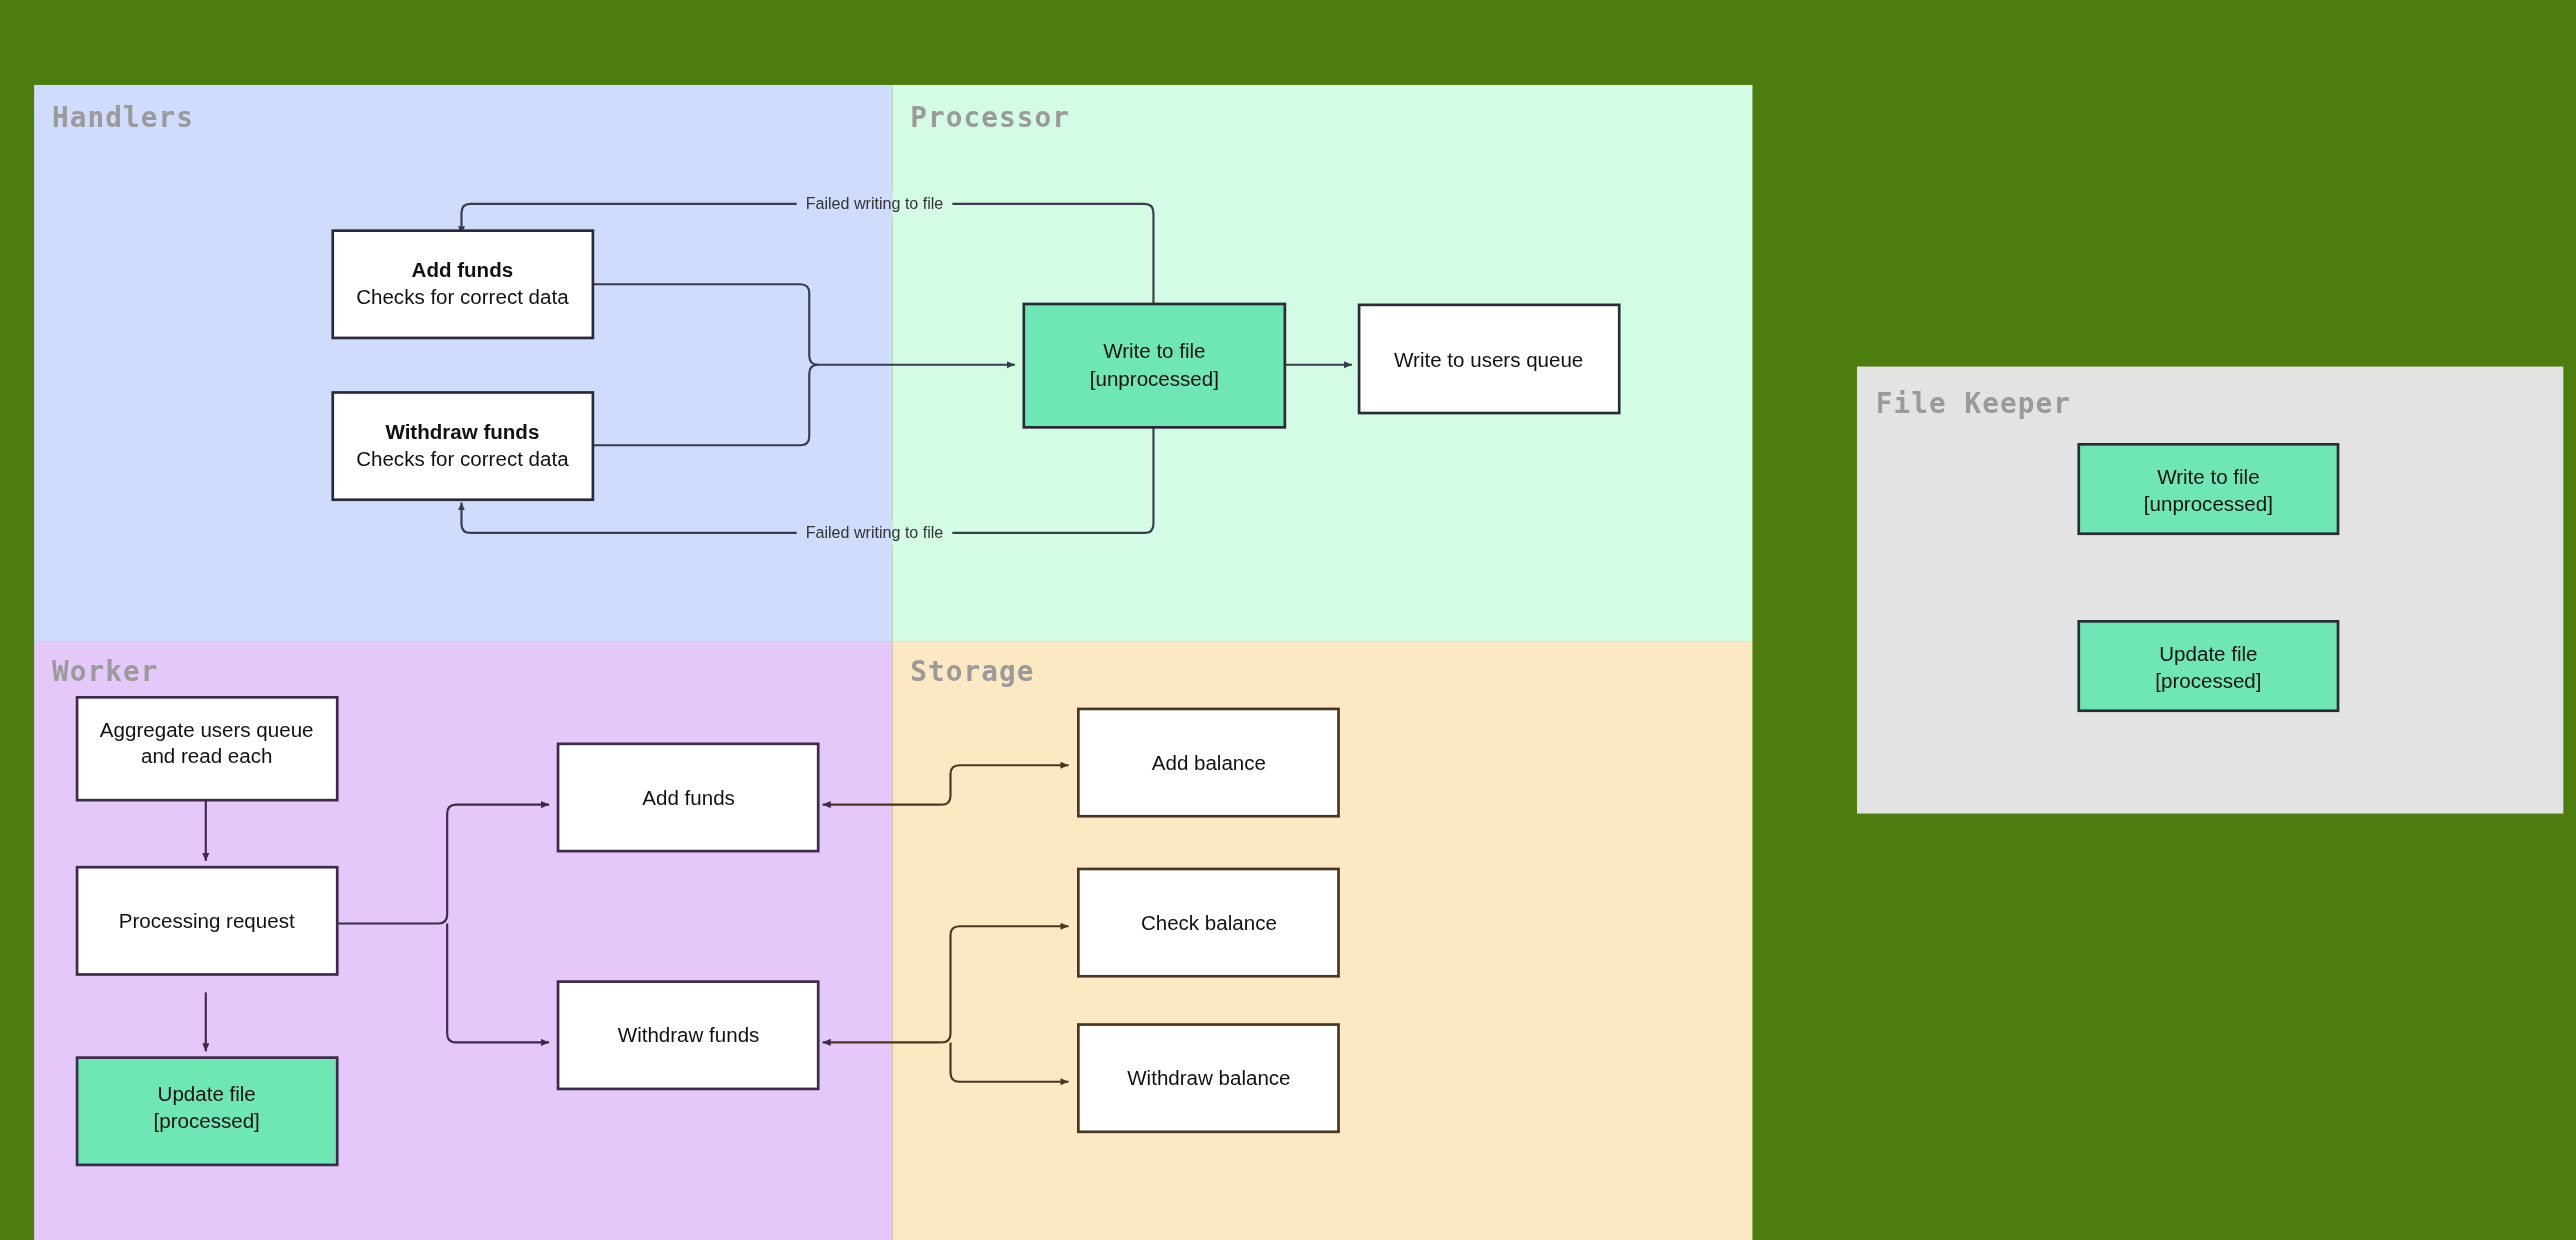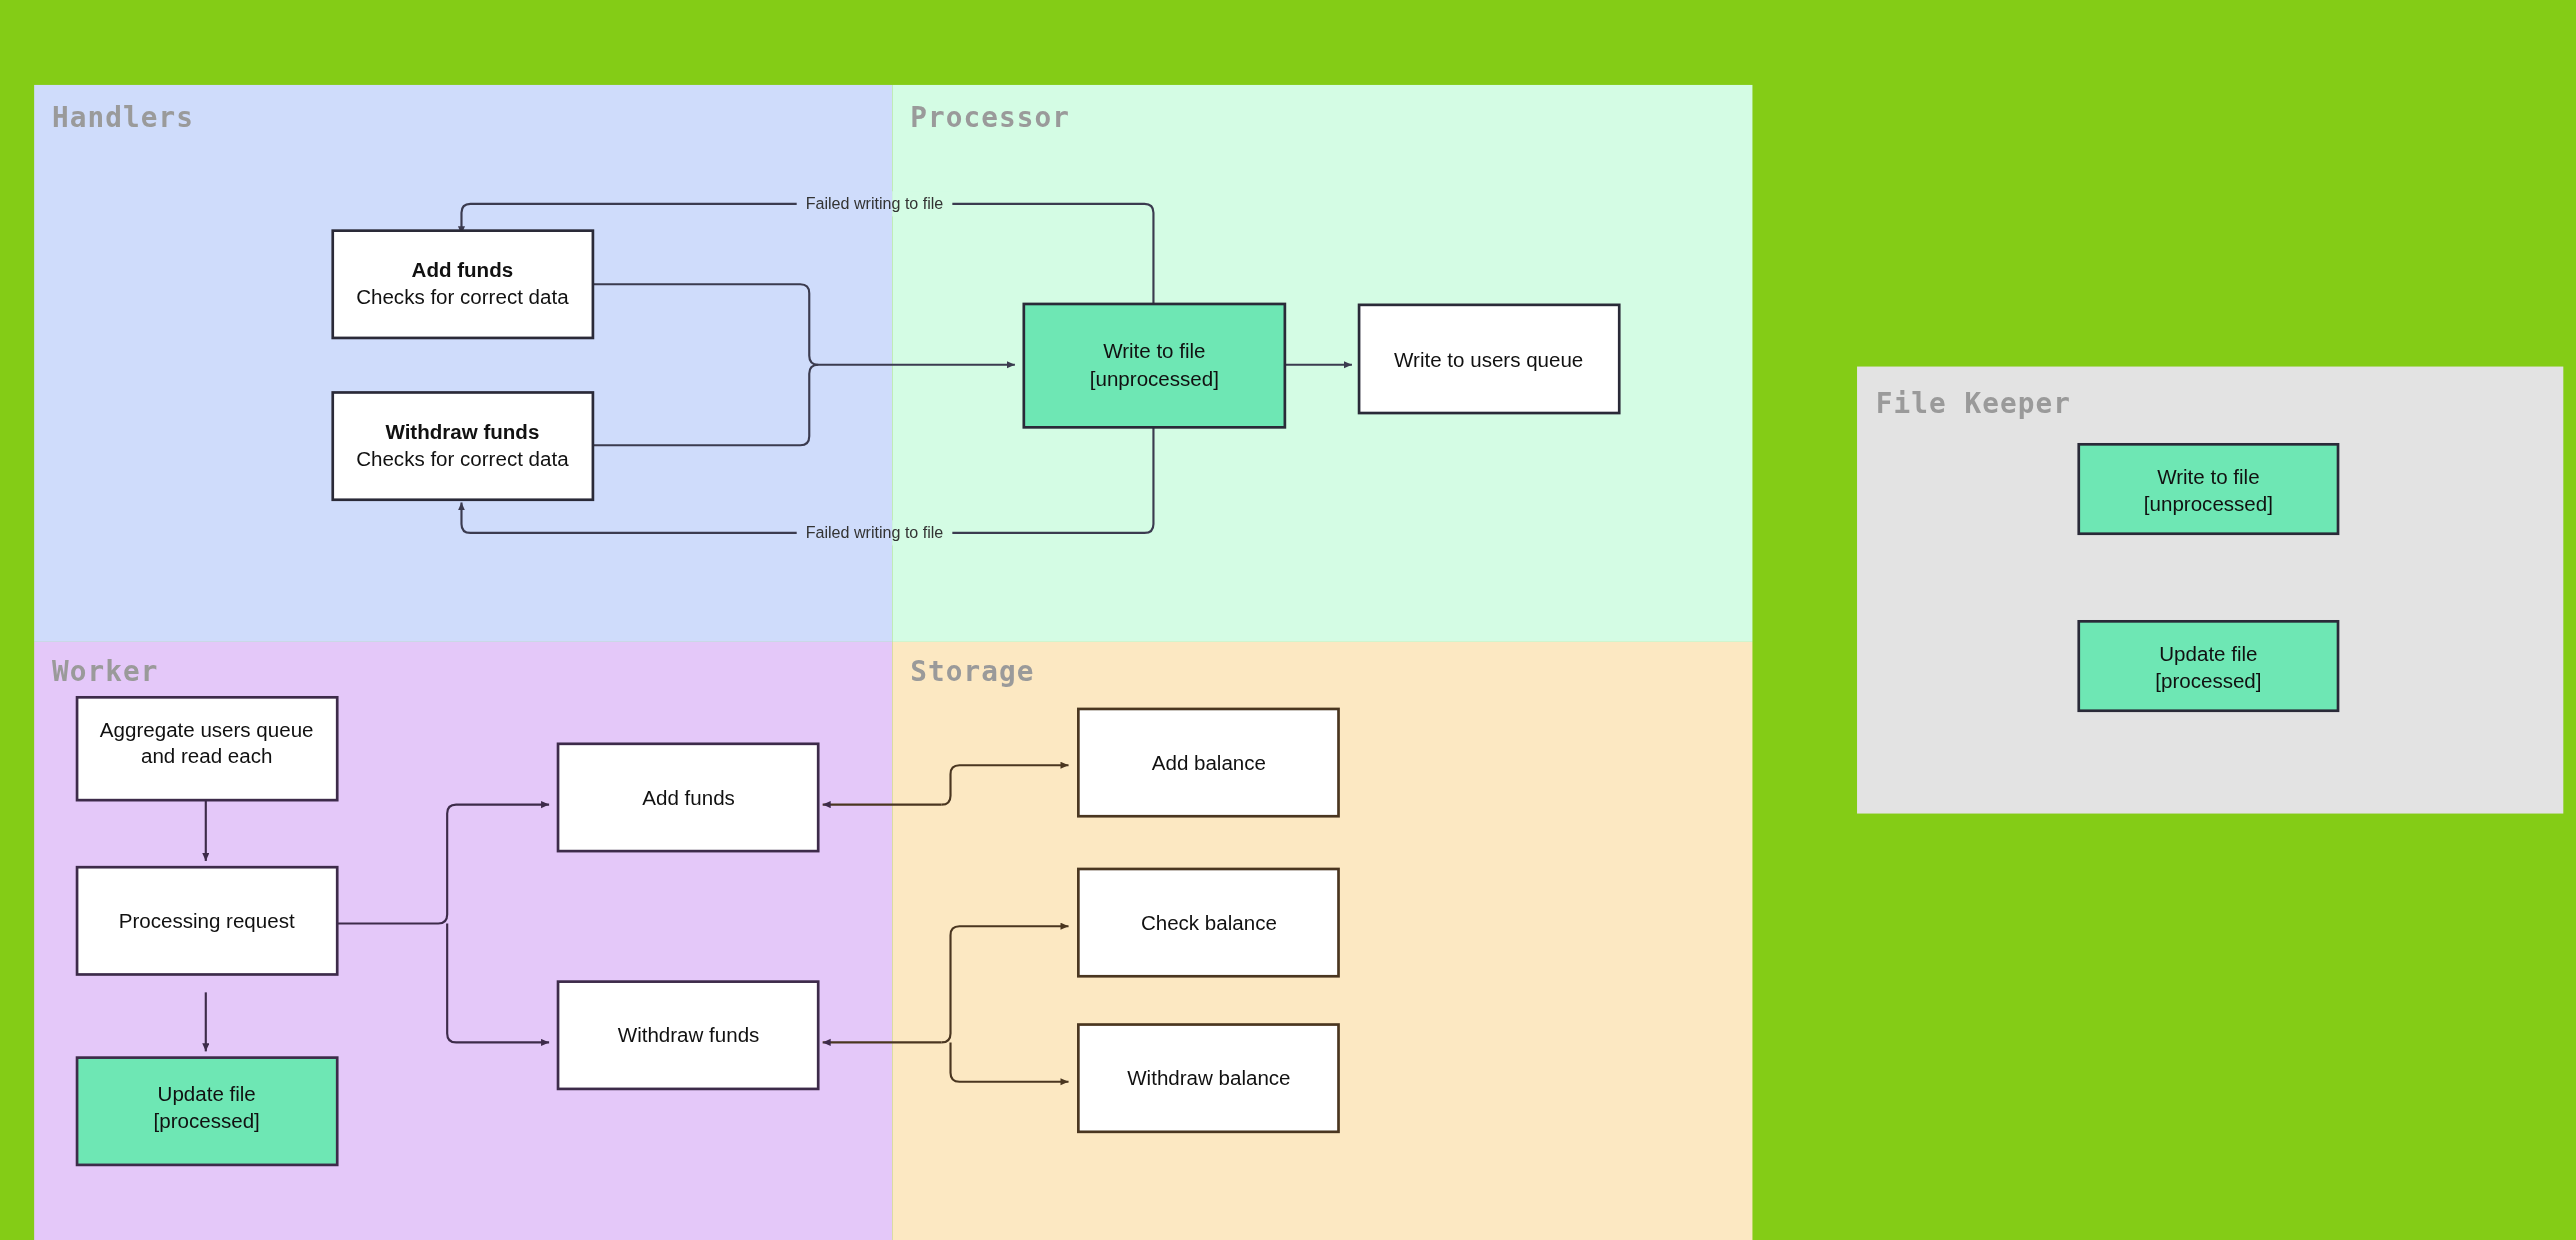--- a/index.html
+++ b/index.html
@@ -8,21 +8,21 @@
     background: #ffffff;
     width: 2576px;
     height: 1240px;
     overflow: hidden;
     font-family: "Liberation Sans", sans-serif;
   }
   #canvas {
     position: relative;
     width: 2576px;
     height: 1240px;
-    background: #84cc16;
+    background: #4d7c0f;
   }
   svg#diagram {
     position: absolute;
     left: 0;
     top: 0;
     width: 2576px;
     height: 1240px;
   }
   .zone-title {
     font-family: "DejaVu Sans Mono", "Liberation Mono", monospace;

